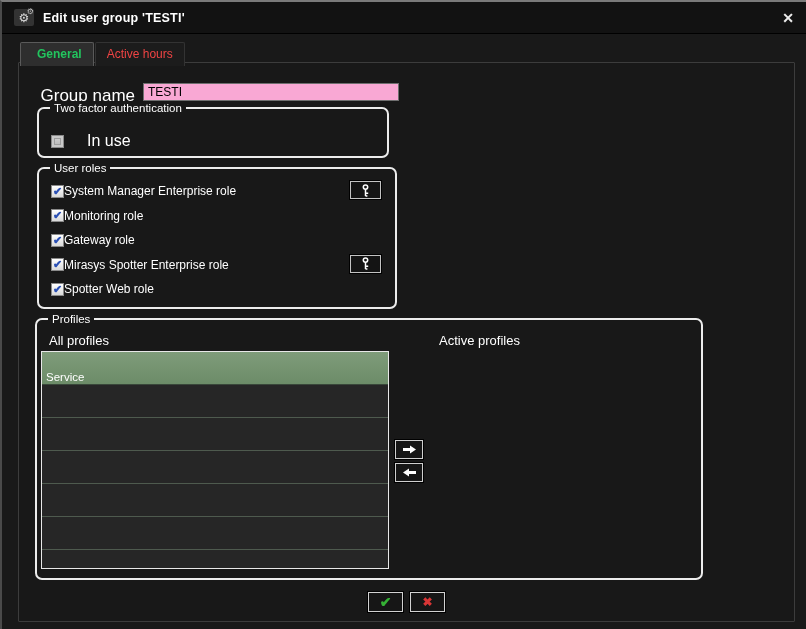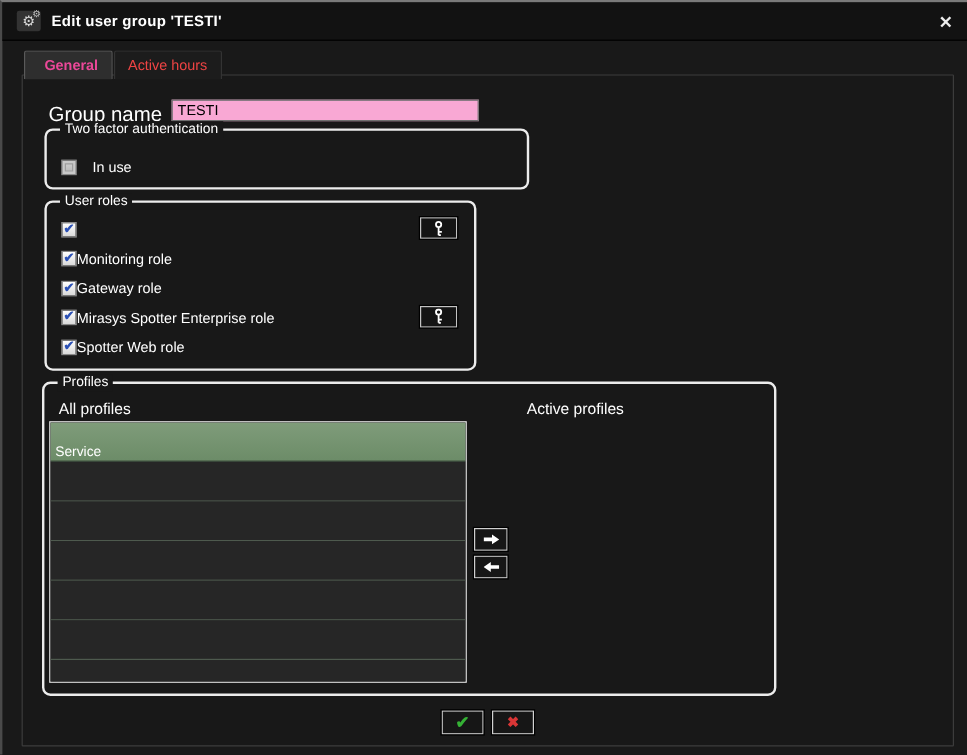--- a/index.html
+++ b/index.html
@@ -37,21 +37,21 @@
     cursor:default; line-height:1;
   }
   
   .tabs { position:absolute; left:18px; top:40px; display:flex; z-index:3; }
   .tab {
     padding:4px 11px 5px 11px; font-size:12px; margin-right:1px;
     border:1px solid #333; border-bottom:none; background:#1c1c1c; color:#ef4444;
     border-radius:2px 2px 0 0;
   }
   .tab.active {
-    background:#2e2e2e; color:#ec4899; font-weight:bold;
+    background:#2e2e2e; color:#22c55e; font-weight:bold;
     border:1px solid #5a5a5a; border-bottom:none;
     position:relative; z-index:4;padding-left:16px;
   }
   
   .tab-page {
     position:absolute; left:16px; top:60px; width:777px; height:560px;
     background:#181818; border:1px solid #3c3c3c; border-radius:1px;
   }
   
   .group-name-row { position:absolute; left:0; top:20px; width:100%; height:18px; }
@@ -64,38 +64,38 @@
     font-family:"Liberation Sans", sans-serif; font-size:12px; padding:0 4px;
   }
   
   .fs {
     position:absolute; border:2px solid #ececec; border-radius:7px; background:transparent;
   }
   .fs-legend {
     position:absolute; top:-8px; left:11px; background:#181818; padding:0 4px;
     font-size:11.5px; color:#fff; line-height:14px; white-space:nowrap;
   }
-  .fs-twofactor { left:18px; top:44px; width:404px; height:51px; }
+  .fs-twofactor { left:18px; top:44px; width:352px; height:51px; }
   .fs-roles     { left:18px; top:104px; width:360px; height:142px; }
-  .fs-profiles  { left:16px; top:255px; width:612px; height:262px; }
+  .fs-profiles  { left:16px; top:255px; width:668px; height:262px; }
   
   .cb {
     width:13px; height:13px; flex:0 0 auto;
     background:linear-gradient(#ffffff,#d9d9d9);
     border:1px solid #8a8a8a;
     color:#2b50b5; font-size:11px; font-weight:bold; line-height:11px;
     text-align:center; overflow:hidden;
   }
   .cb.unchecked {
     background:linear-gradient(#d6d6d6,#b4b4b4);
     box-shadow:inset 0 0 0 2px #c9c9c9, inset 0 0 0 3px #9e9e9e;
     color:transparent;
   }
   .cb-row { display:flex; align-items:center; }
-  .cb-row .cb-label { margin-left:13px; font-size:12px; }
+  .cb-row .cb-label { margin-left:23px; font-size:16px; }
   .tf-row { position:absolute; left:12px; top:23px; }
   
   .role-row { position:absolute; left:12px; right:10px; height:16px; display:flex; align-items:center; }
   .key-btn {
     position:absolute; right:4px; top:-2px; width:31px; height:18px;
     background:#141414; border:1px solid #c3c3c3; outline:1px solid #000;
     display:flex; align-items:center; justify-content:center;
   }
   
   .list-label { position:absolute; top:13px; font-size:13px; }
@@ -168,20 +168,21 @@
         <span class="cb unchecked"></span>
         <span class="cb-label">In use</span>
       </div>
     </div>
 
     <div class="fs fs-roles">
       <span class="fs-legend">User roles</span>
 
       <div class="role-row" style="top:14px;">
         <span class="cb">✔</span>
+        <span class="cb-label">System Manager Enterprise role</span>
         <span class="key-btn">
           <svg width="11" height="13" viewBox="0 0 11 13">
             <circle cx="5.5" cy="3.1" r="2.2" fill="none" stroke="#ffffff" stroke-width="1.5"></circle>
             <path d="M5.5 5.3 V12 M5.5 9.3 H8.2 M5.5 12 H7.4" stroke="#ffffff" stroke-width="1.5" fill="none"></path>
           </svg>
         </span>
       </div>
 
       <div class="role-row" style="top:38.5px;">
         <span class="cb">✔</span>

